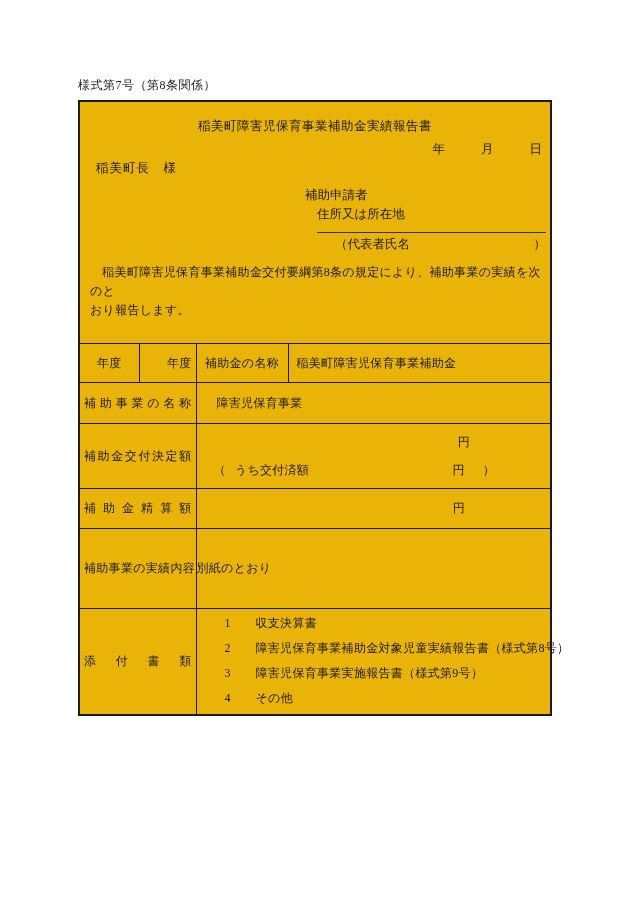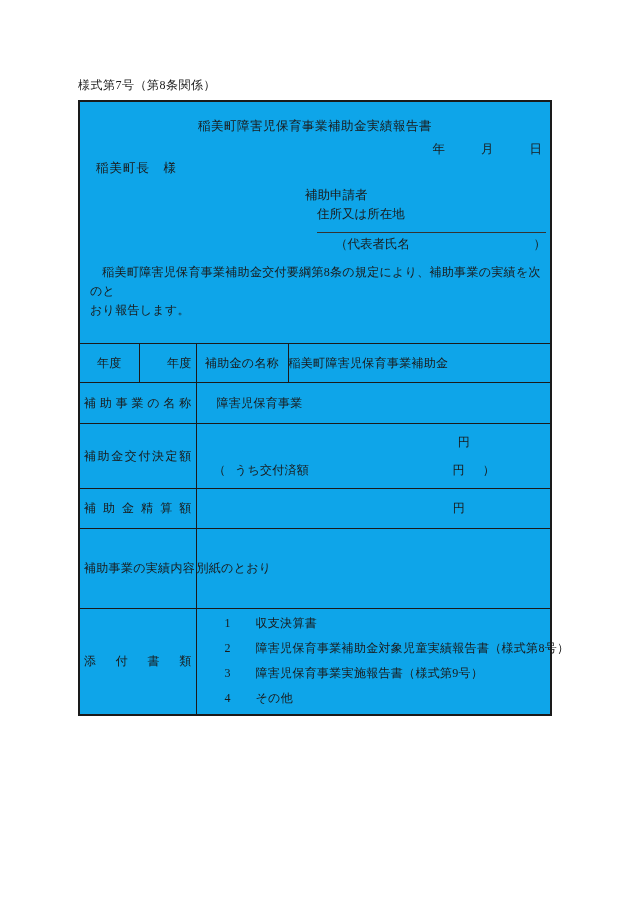--- a/index.html
+++ b/index.html
@@ -17,21 +17,21 @@
     left: 78px; top: 77px;
     font-size: 12px;
     letter-spacing: 0.5px;
   }
 
   .box {
     position: absolute;
     left: 78px; top: 100px;
     width: 474px;
     border: 2px solid #1a1a1a;
-    background: #0ea5e9;
+    background: #eab308;
   }
 
   
   .top { height: 241px; overflow: hidden; font-size: 12.5px; }
 
   .doc-title {
     margin-top: 16px;
     text-align: center;
     font-size: 12.5px;
     letter-spacing: 0.5px;
@@ -97,21 +97,21 @@
 
   .r1 td { height: 39px; }
   .r2 td { height: 41px; }
   .r3 td { height: 65px; }
   .r4 td { height: 40px; }
   .r5 td { height: 80px; }
   .r6 td { height: 105px; }
 
   td.c-center { text-align: center; }
   td.c-right  { text-align: right; padding-right: 4px; }
-  td.val-pad8  { }
+  td.val-pad8  { padding-left: 8px; }
   td.val-pad20 { padding-left: 20px; }
 
   td.label-cell {
     text-align: justify;
     text-align-last: justify;
     padding: 0 4px;
     white-space: nowrap;
     overflow: hidden;
   }
 

